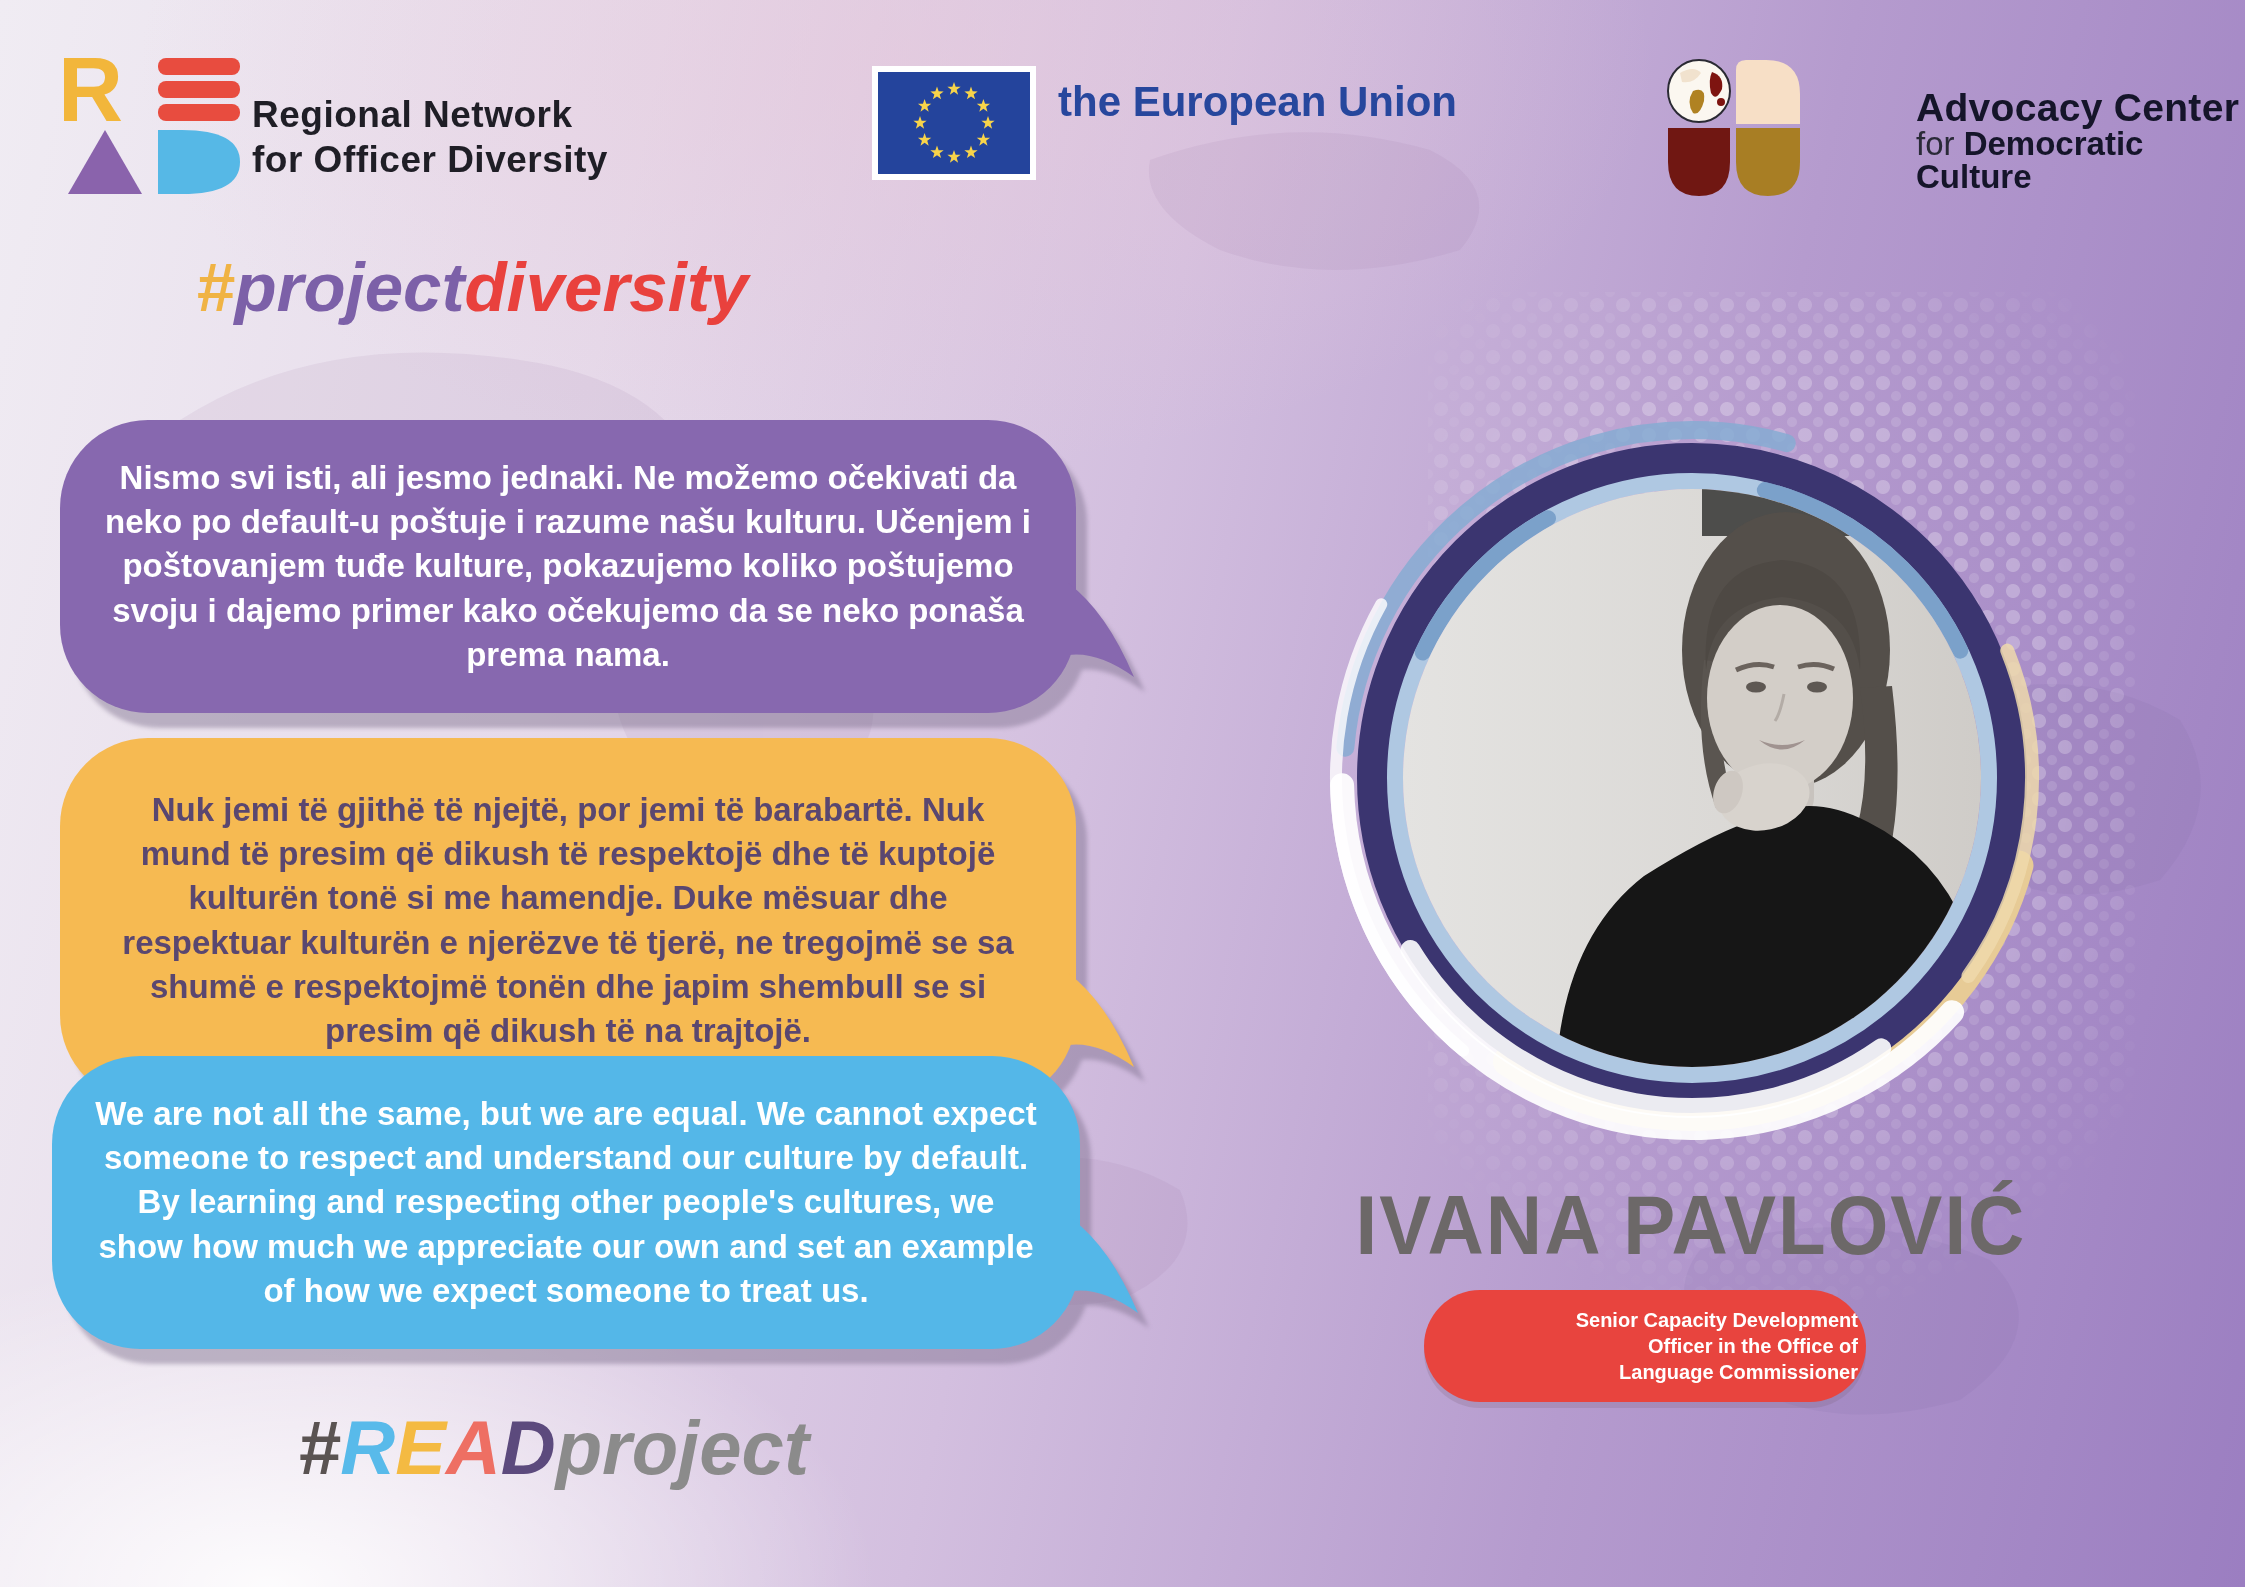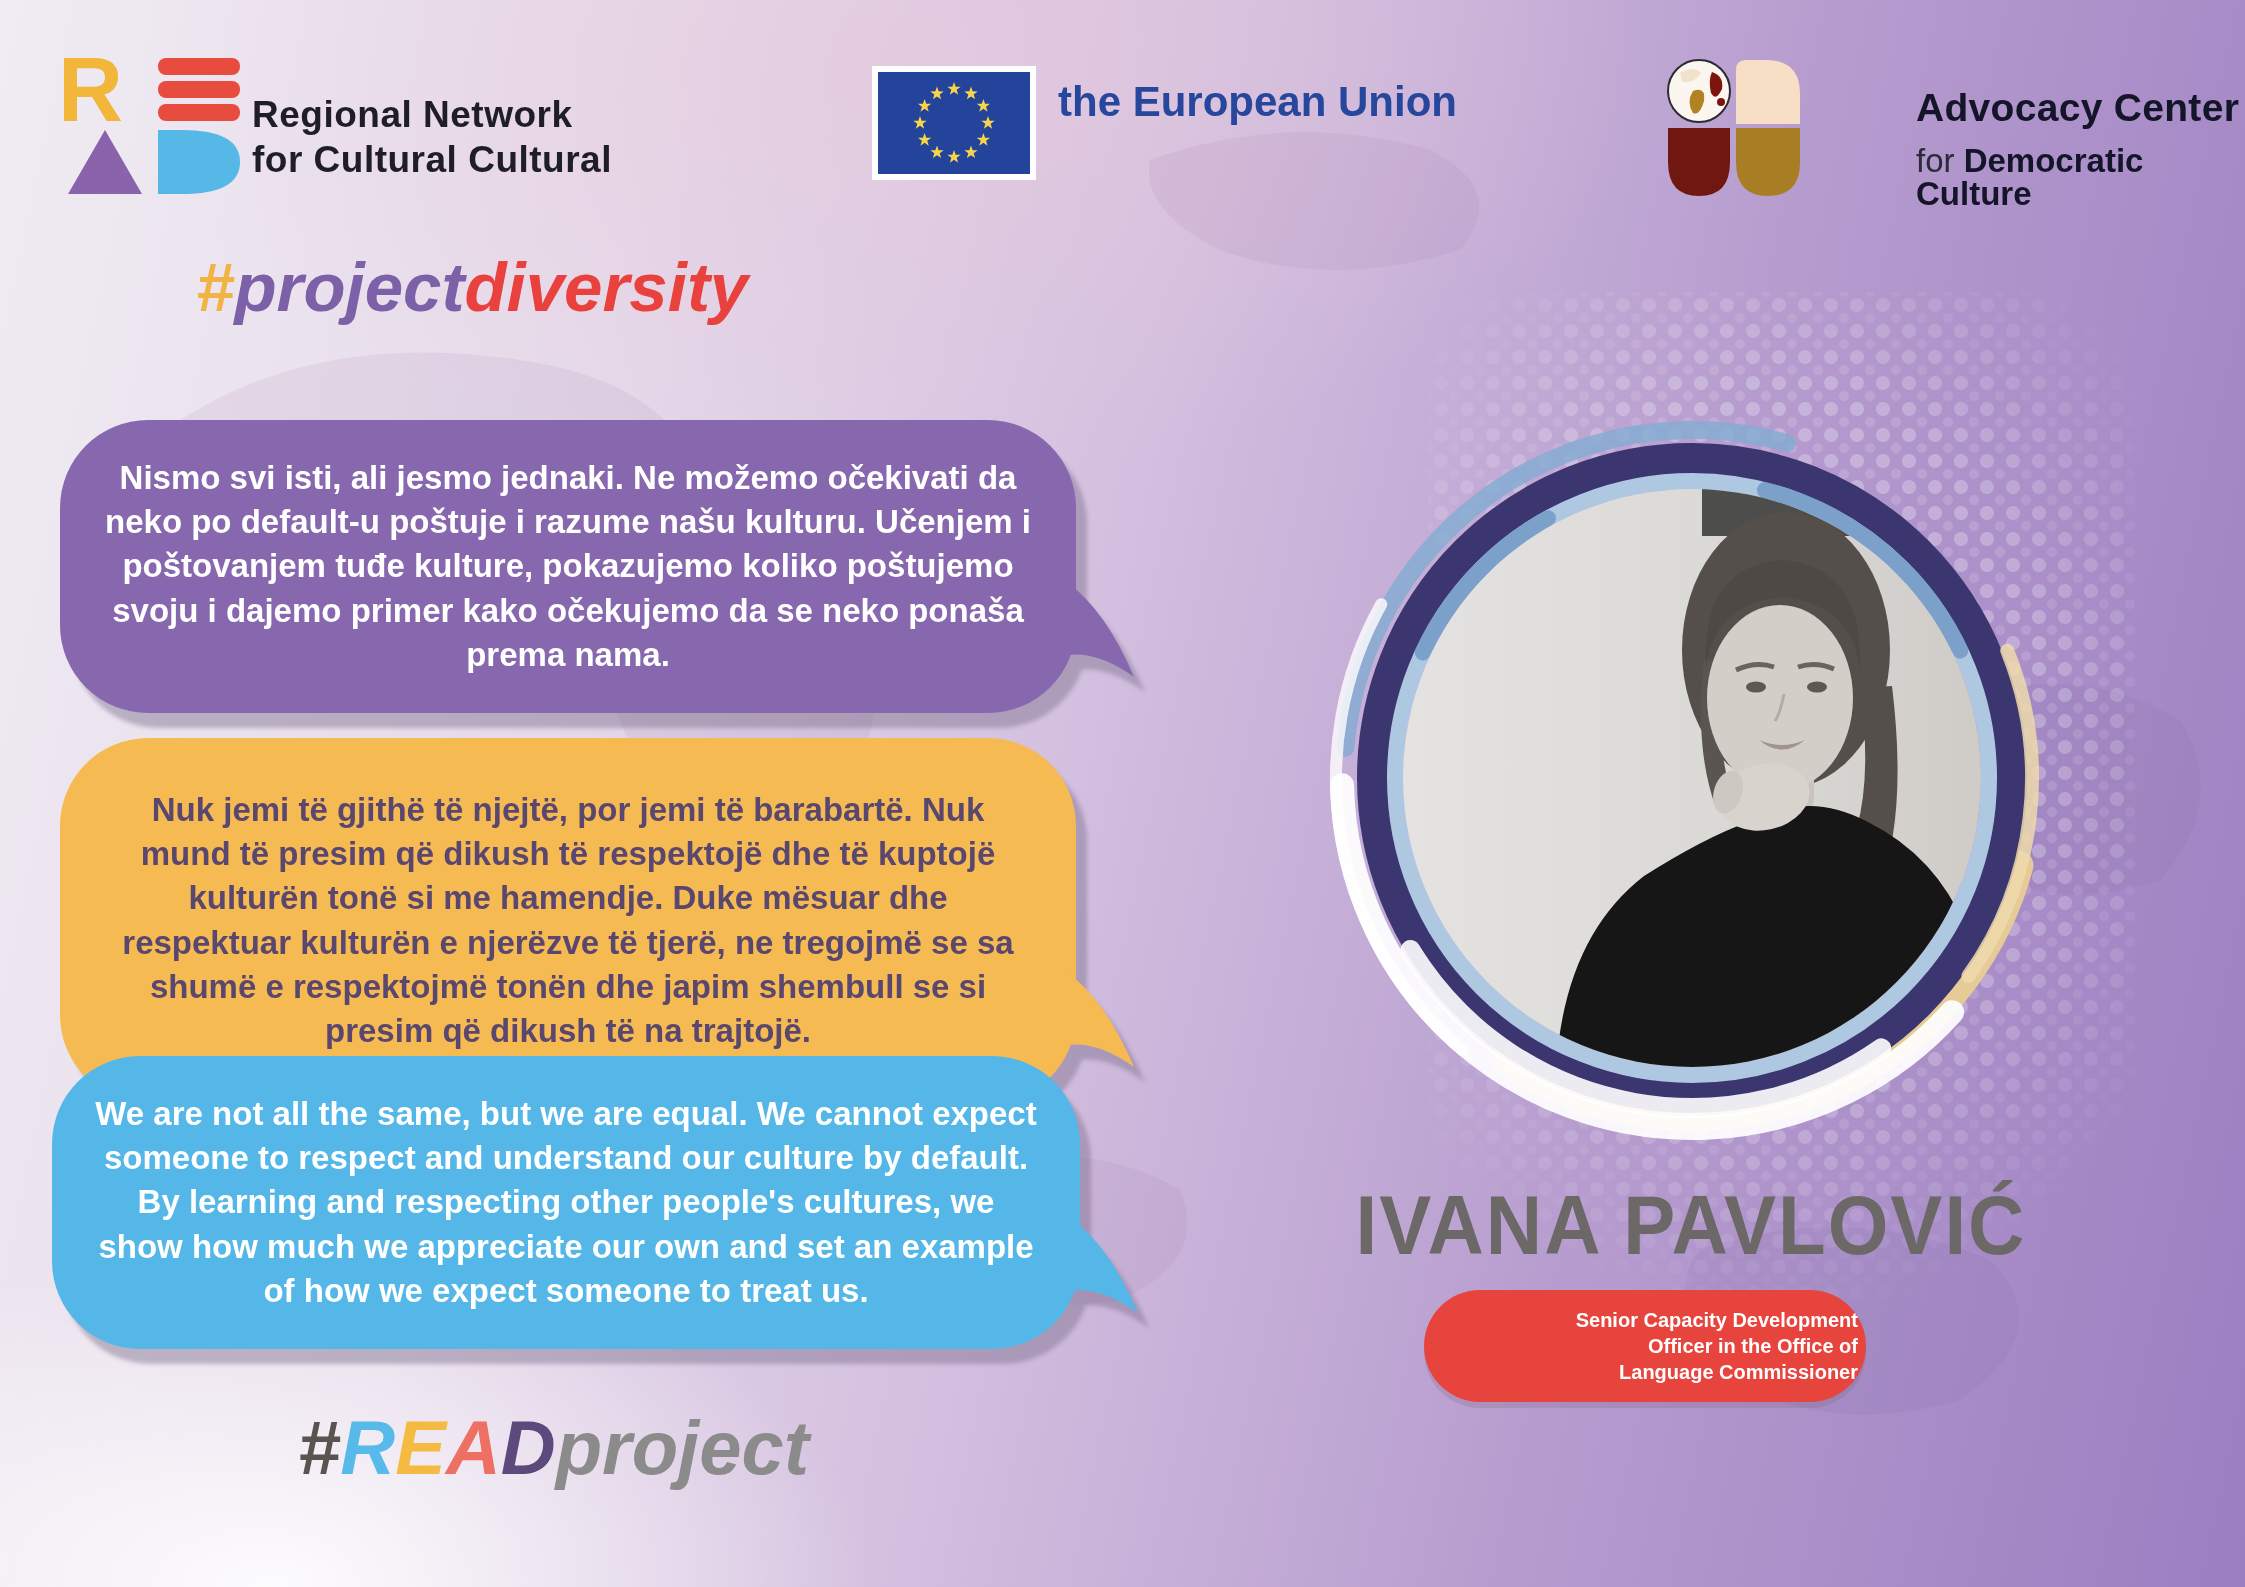--- a/index.html
+++ b/index.html
@@ -27,21 +27,21 @@
   
   .read-mark{position:absolute;left:62px;top:54px}
   .read-name{position:absolute;left:252px;top:92px;font-size:37px;font-weight:bold;
     color:#1F1E26;line-height:1.22;letter-spacing:.5px}
   .eu-flag{position:absolute;left:872px;top:66px}
   .eu-text{position:absolute;left:1058px;top:76px;font-size:42px;font-weight:bold;
     color:#27479D;line-height:1.26}
   .acdc-mark{position:absolute;left:1666px;top:58px}
   .acdc-text{position:absolute;left:1916px;top:88px;color:#15152A;line-height:1}
   .acdc-line1{font-size:39px;font-weight:bold;letter-spacing:.3px}
-  .acdc-line2{font-size:33px;margin-top:17px}
+  .acdc-line2{font-size:33px;}
   .acdc-line2 .light{font-weight:normal;color:#2A2A38}
   .acdc-line2 .bold{font-weight:bold}
   
   .title{position:absolute;left:196px;top:248px;font-size:69px;font-weight:bold;
     font-style:italic;letter-spacing:0}
   .title .t-hash{color:#F0B344}
   .title .t-w1{color:#7C60A8}
   .title .t-w2{color:#E9413D}
   
   .bubble-wrap{position:absolute;filter:drop-shadow(11px 15px 2px rgba(124,111,139,.45))}
@@ -97,21 +97,21 @@
     <g fill="#E84C3F">
       <rect x="96" y="4" width="82" height="17" rx="8"></rect>
       <rect x="96" y="27" width="82" height="17" rx="8"></rect>
       <rect x="96" y="50" width="82" height="17" rx="8"></rect>
     </g>
     <polygon points="43,76 6,140 80,140" fill="#8A63AC"></polygon>
     <path d="M96 76 H120 Q178 76 178 108 Q178 140 120 140 H96 Z" fill="#56B8E6"></path>
   </svg>
   <div class="read-name">
     <div>Regional Network</div>
-    <div>for Cultural Cultural</div>
+    <div>for Officer Diversity</div>
   </div>
 
   <svg class="eu-flag" width="164" height="114" viewBox="0 0 164 114">
     <rect x="0" y="0" width="164" height="114" fill="#FFFFFF"></rect>
     <rect x="6" y="6" width="152" height="102" fill="#24449C"></rect>
     <defs>
       <polygon id="star" points="0,-7 1.65,-2.27 6.66,-2.16 2.66,0.87 4.11,5.66 0,2.8 -4.11,5.66 -2.66,0.87 -6.66,-2.16 -1.65,-2.27" fill="#F8D44A"></polygon>
     </defs>
     <g transform="translate(82,57)">
       <use href="#star" x="0" y="-34"></use>

